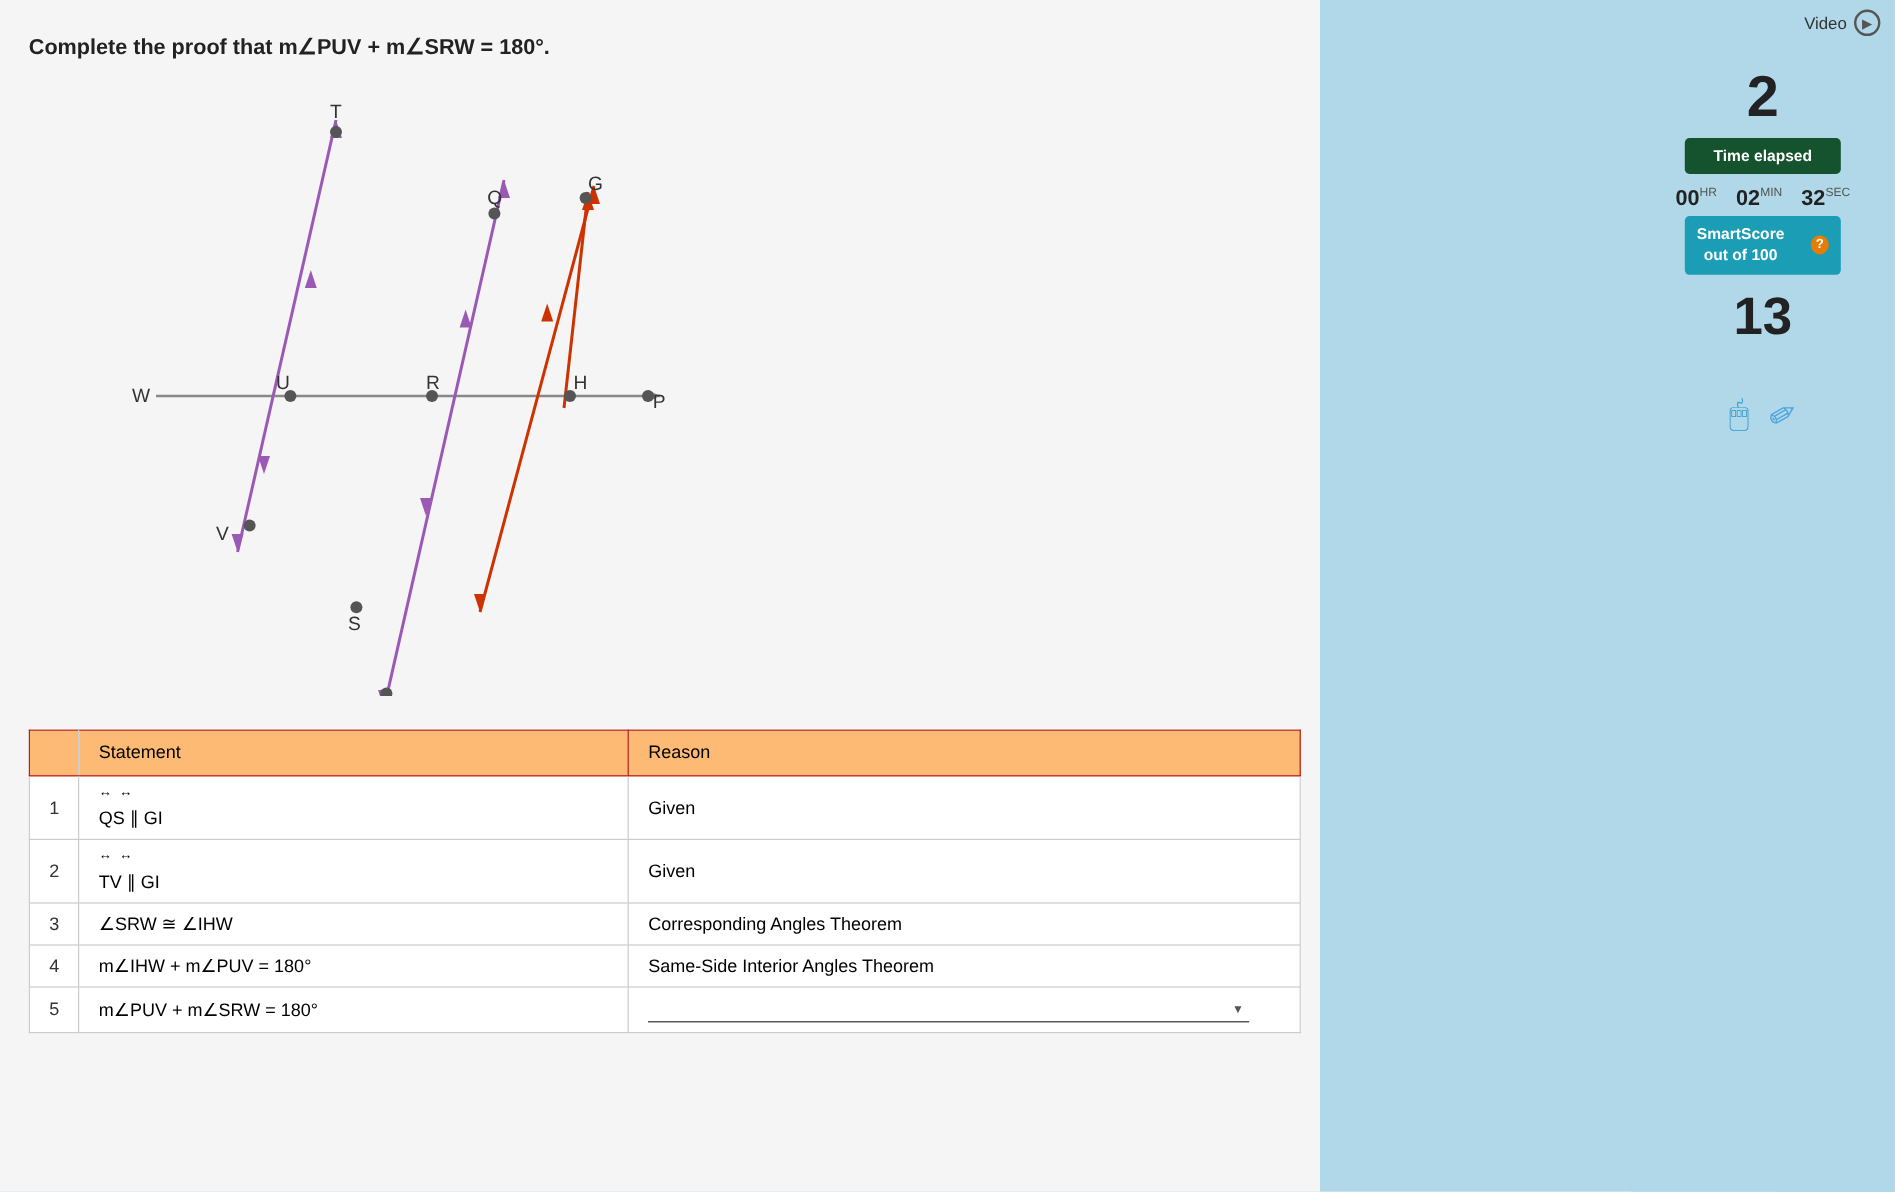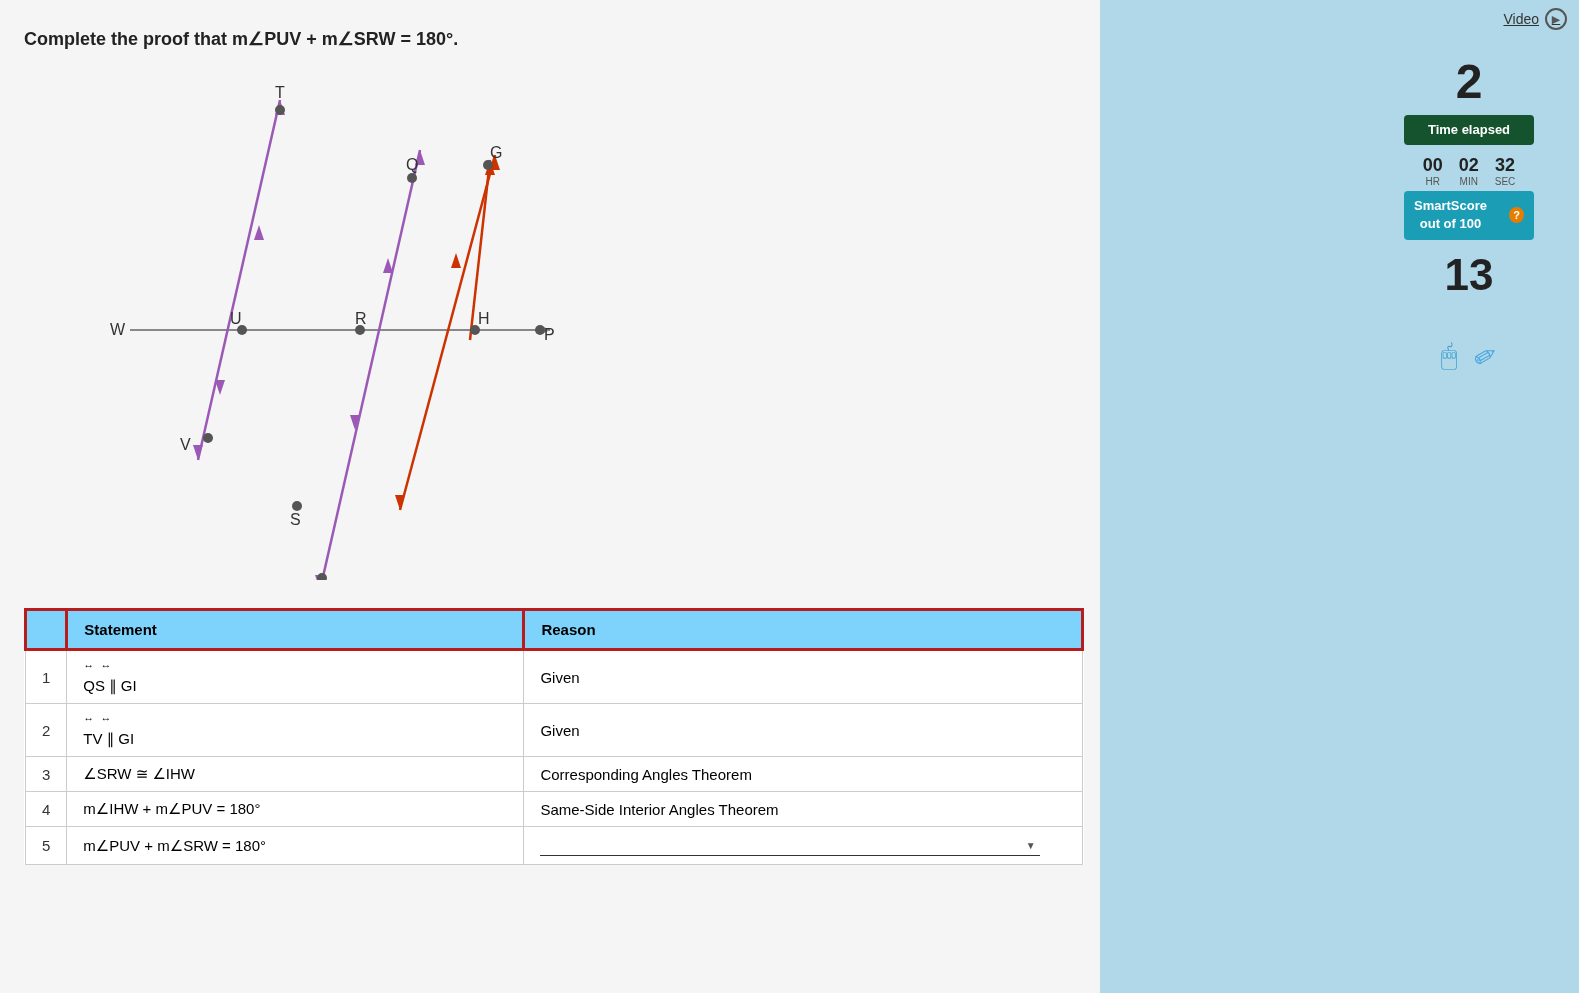--- a/index.html
+++ b/index.html
@@ -50,24 +50,24 @@
 
     .proof-table {
       width: 100%;
       border-collapse: collapse;
       font-size: 15px;
       background: #fff;
       border: 1px solid #ccc;
     }
 
     .proof-table th {
-      background: #7dd3fc;
-      font-weight: bold;
+      background: #fdba74;
+      font-weight: normal;
       padding: 10px 16px;
-      border: 3px solid #b91c1c;
+      border: 1px solid #b91c1c;
       text-align: left;
     }
 
     .proof-table td {
       padding: 8px 16px;
       border: 1px solid #ccc;
       vertical-align: middle;
     }
 
     .proof-table .row-num {
@@ -125,21 +125,20 @@
       display: flex;
       align-items: center;
       gap: 6px;
       background: transparent;
       border: none;
       cursor: pointer;
       font-size: 14px;
       color: #333;
       align-self: flex-start;
       margin-bottom: 6px;
-      text-decoration: underline;
     }
 
     .video-circle {
       width: 22px;
       height: 22px;
       border-radius: 50%;
       border: 2px solid #555;
       display: flex;
       align-items: center;
       justify-content: center;
@@ -203,21 +202,21 @@
     }
 
     .timer-unit {
       font-size: 10px;
       color: #555;
       text-align: center;
     }
 
     .timer-cell {
       display: flex;
-      flex-direction: column;
+      flex-direction: row;
     }
 
     .smartscore-box {
       background: #1a9db5;
       color: #fff;
       font-size: 13px;
       font-weight: bold;
       padding: 6px 10px;
       border-radius: 4px;
       text-align: center;

